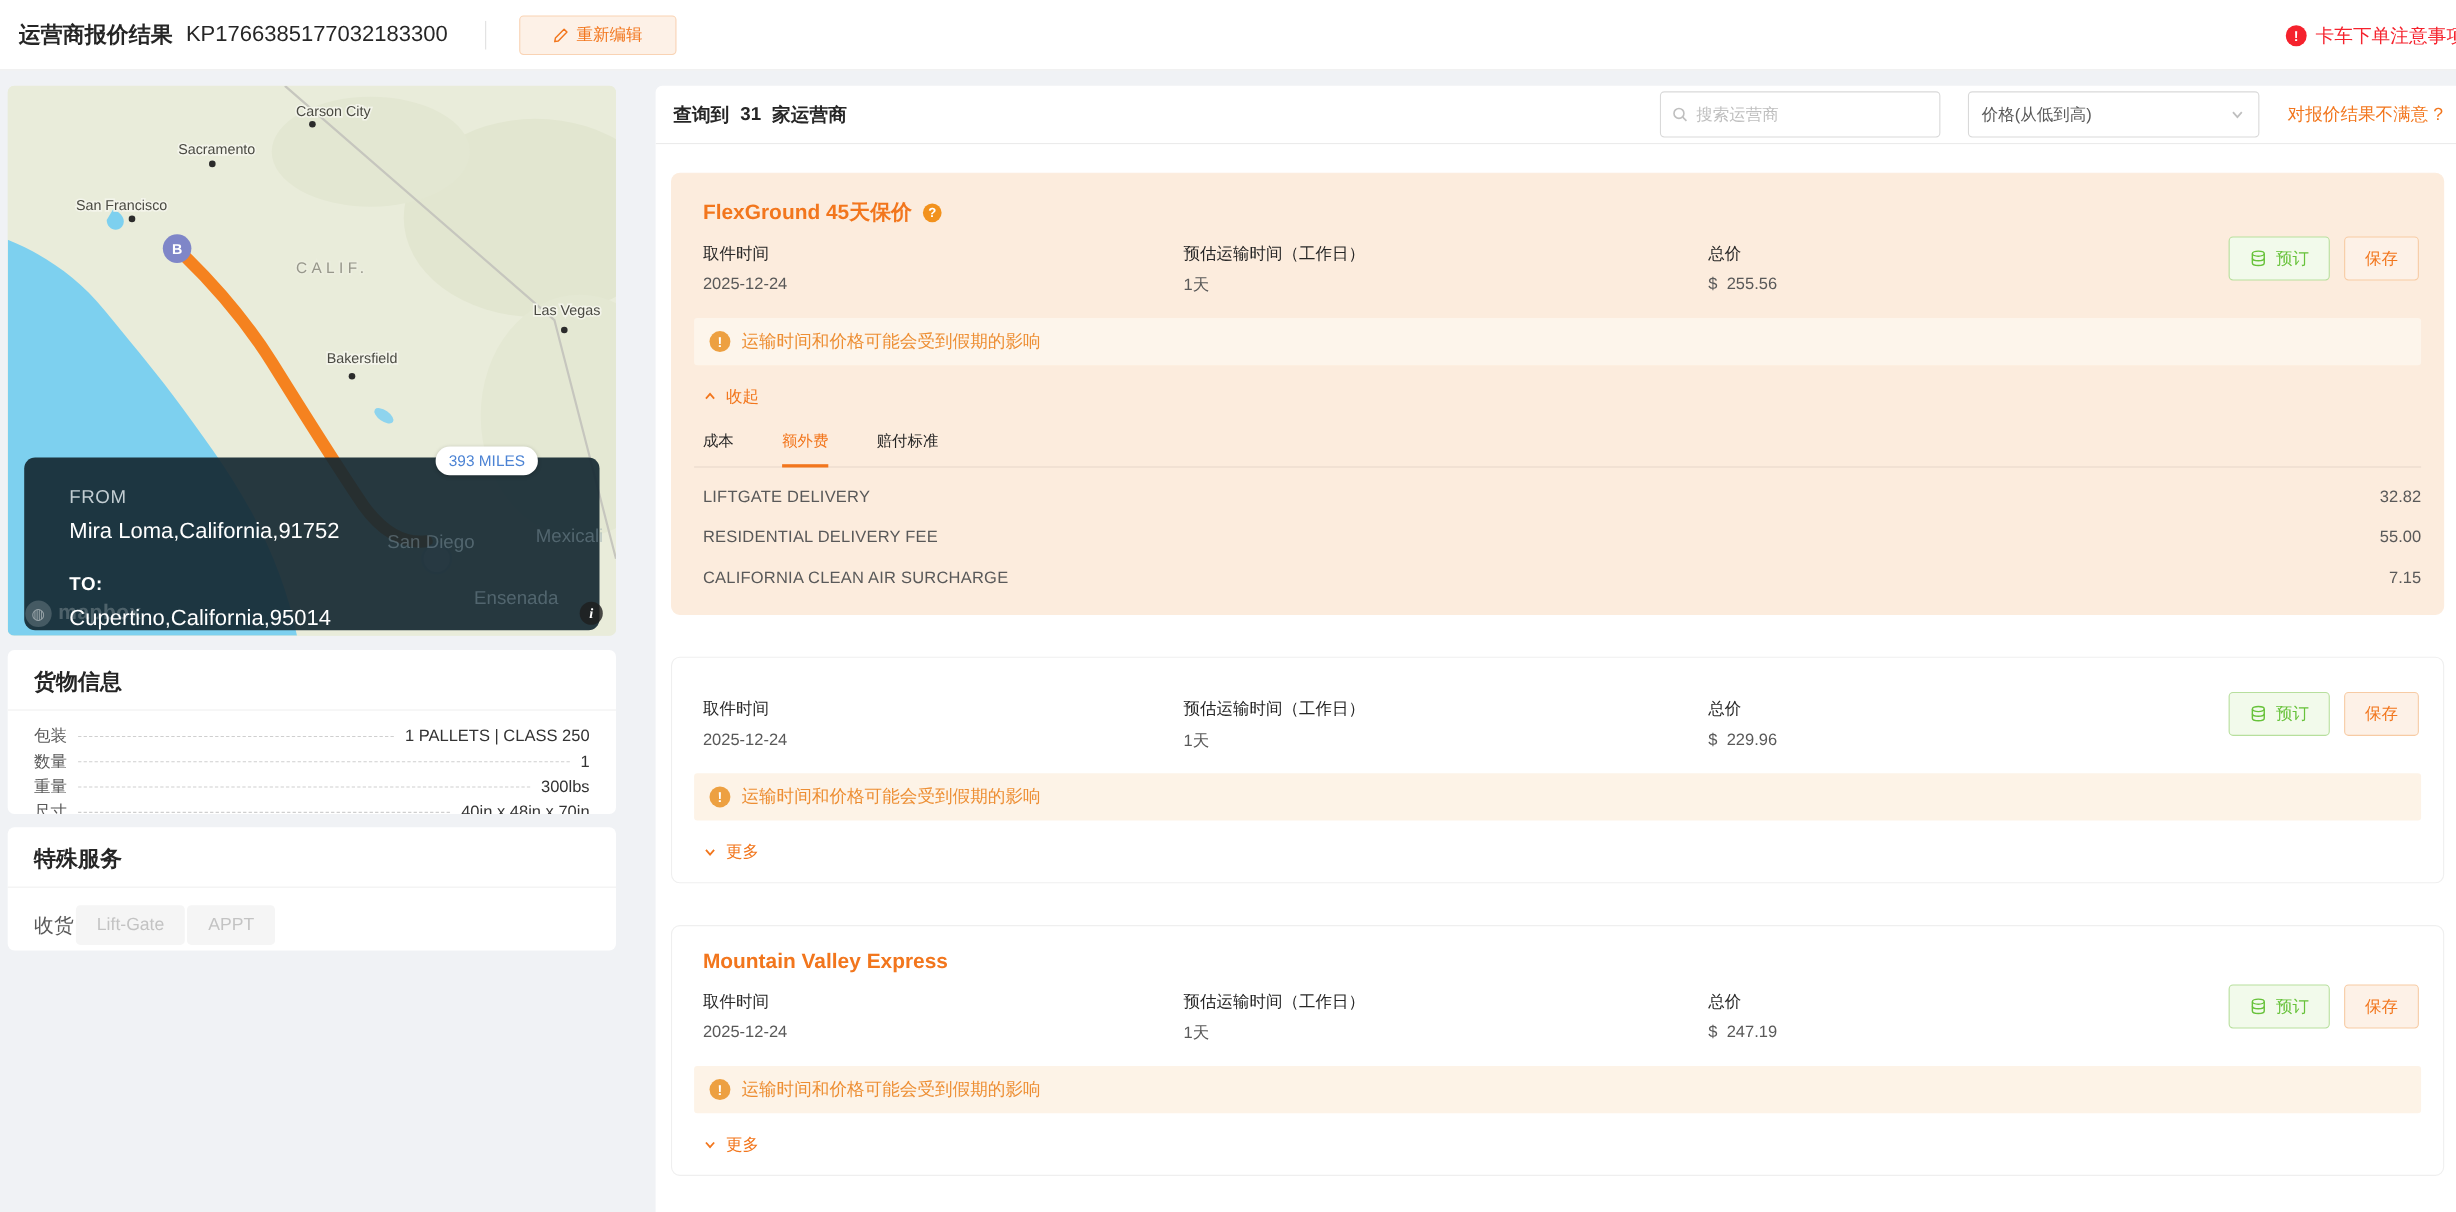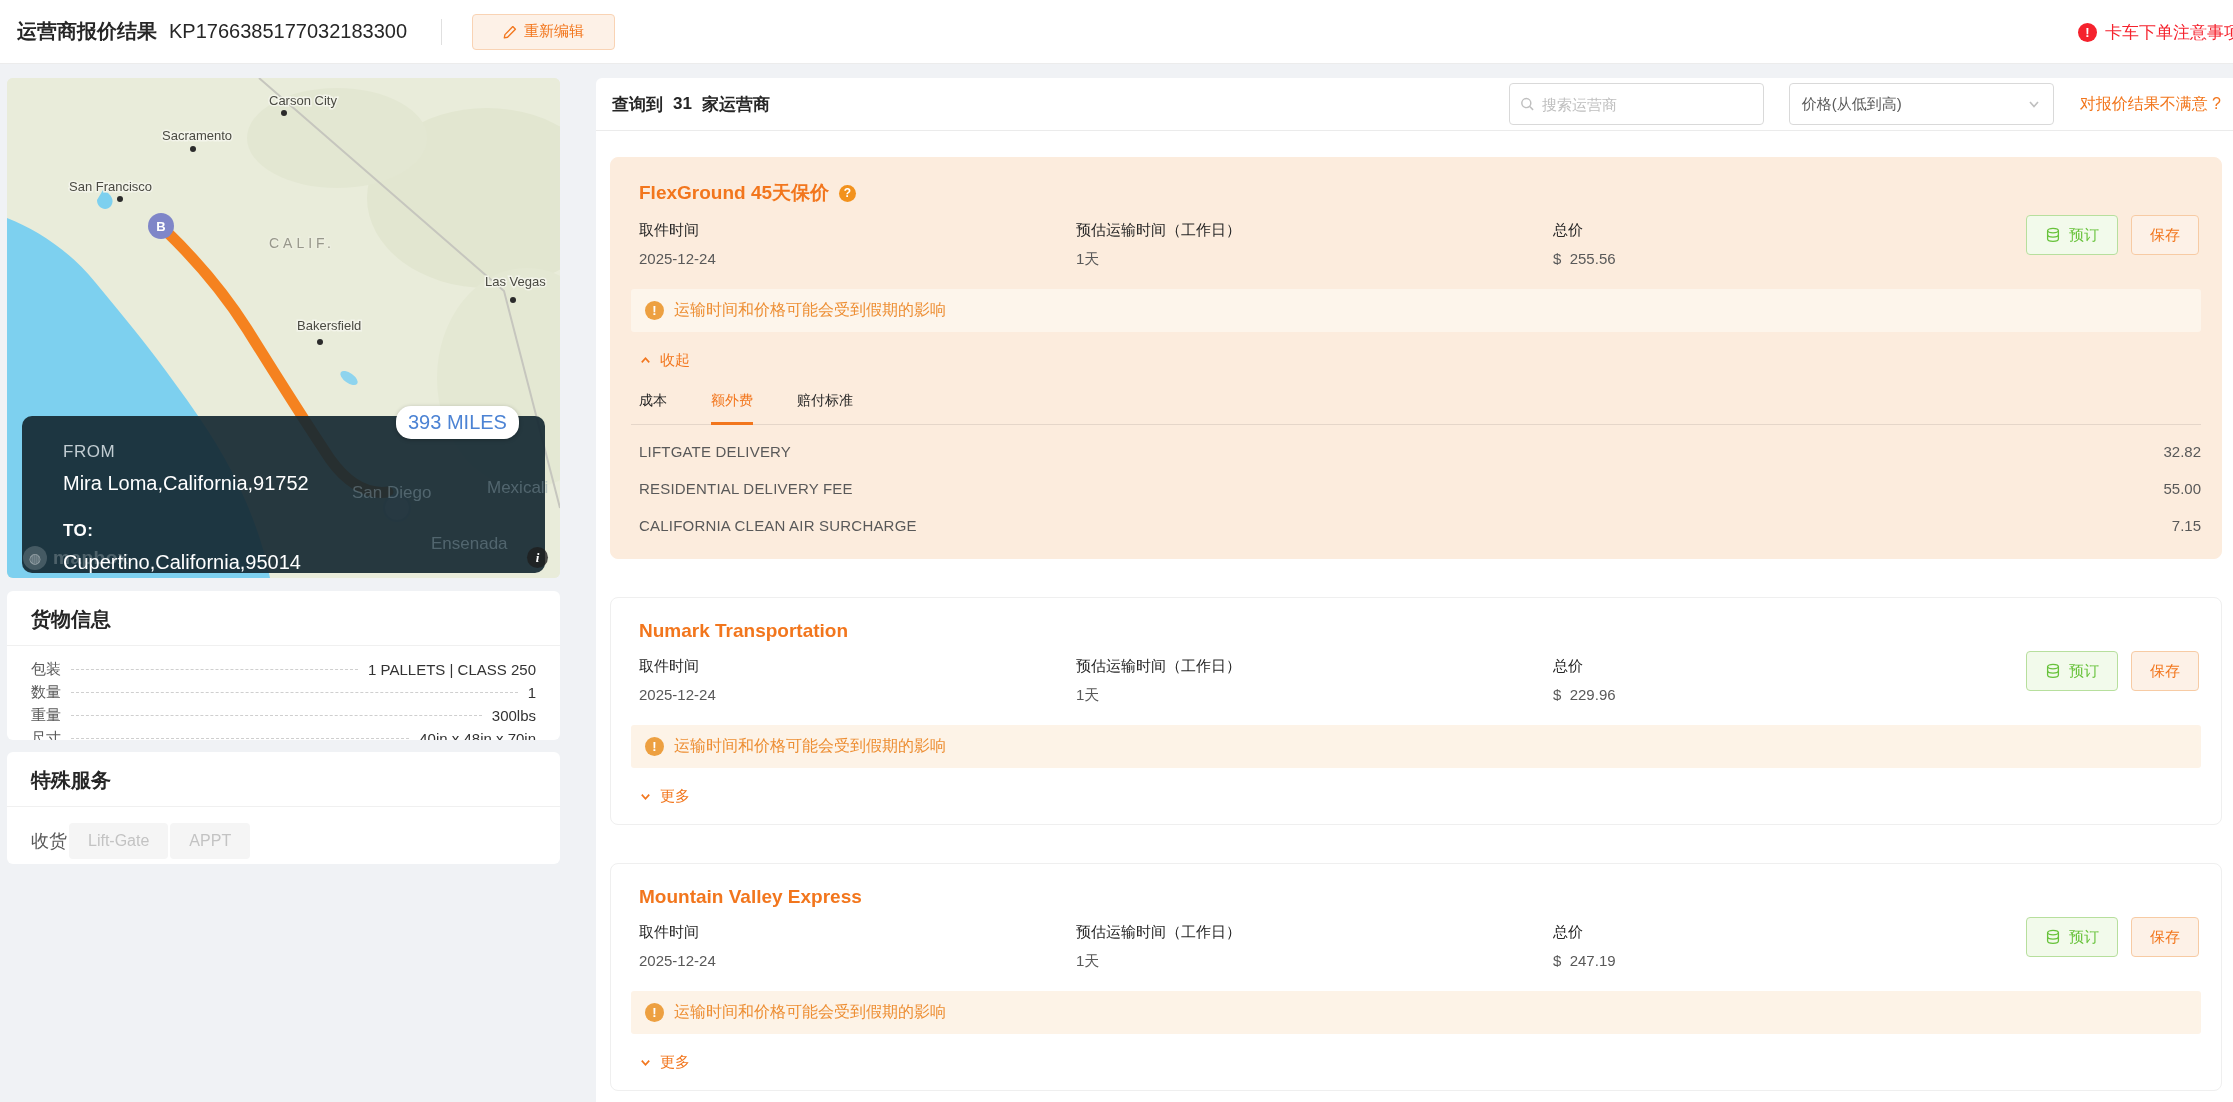--- a/index.html
+++ b/index.html
@@ -26,21 +26,21 @@
   .map-card { position:absolute; left:7px; top:78px; width:553px; height:500px; background:#e9ecda;
     border-radius:6px; overflow:hidden; }
   .map-svg { position:absolute; left:0; top:0; z-index:1; }
   .route-overlay { position:absolute; left:15px; right:15px; top:338px; bottom:5px; z-index:2;
     background:rgba(21,40,50,0.92); border-radius:10px; padding:26px 41px; }
   .ov-label { font-size:17px; color:#c2cdd2; letter-spacing:.5px; }
   .ov-label.b { color:#fff; font-weight:700; }
   .ov-value { font-size:20px; color:#fff; margin-top:10px; font-weight:500; }
   .ov-gap { height:26px; }
   .miles-badge { position:absolute; left:389px; top:328px; z-index:4; background:#fff; color:#4c83d4;
-    font-size:20px; font-weight:500; padding:5px 12px; border-radius:15px; box-shadow:0 1px 4px rgba(0,0,0,.25); }
+    font-size:14px; font-weight:500; padding:5px 12px; border-radius:15px; box-shadow:0 1px 4px rgba(0,0,0,.25); }
   .ghost-city { position:absolute; z-index:3; color:rgba(135,158,168,.45); font-size:17px;text-align:right; }
   .map-attr { position:absolute; left:16px; bottom:8px; z-index:3; display:flex; align-items:center; gap:6px;
     color:rgba(255,255,255,.22); font-size:19px; font-weight:700; letter-spacing:.5px; }
   .attr-circle { width:24px; height:24px; border-radius:50%; background:rgba(255,255,255,.18);
     display:flex; align-items:center; justify-content:center; font-size:14px; color:rgba(255,255,255,.45); }
   .map-info { position:absolute; right:12px; bottom:10px; z-index:4; width:21px; height:21px; border-radius:50%;
     background:rgba(30,30,30,.8); color:#fff; font-size:13px; font-style:italic; font-weight:700;
     display:flex; align-items:center; justify-content:center; font-family:"Liberation Serif",serif; cursor:pointer; }
 
   .side-card { position:absolute; left:7px; width:553px; background:#fff; border-radius:6px; overflow:hidden; }
@@ -289,23 +289,20 @@
           <span class="fee-amt">55.00</span>
         </div>
         <div class="fee-row">
           <span class="fee-name">CALIFORNIA CLEAN AIR SURCHARGE</span>
           <span class="fee-amt">7.15</span>
         </div>
       </div>
     </div>
 
     <div class="carrier-card card-white">
-      <div class="c-title-row">
-        <span class="c-title">Numark Transportation</span>
-      </div>
       <div class="info-grid">
         <div>
           <div class="i-lab">取件时间</div>
           <div class="i-val">2025-12-24</div>
         </div>
         <div>
           <div class="i-lab">预估运输时间（工作日）</div>
           <div class="i-val">1天</div>
         </div>
         <div>

